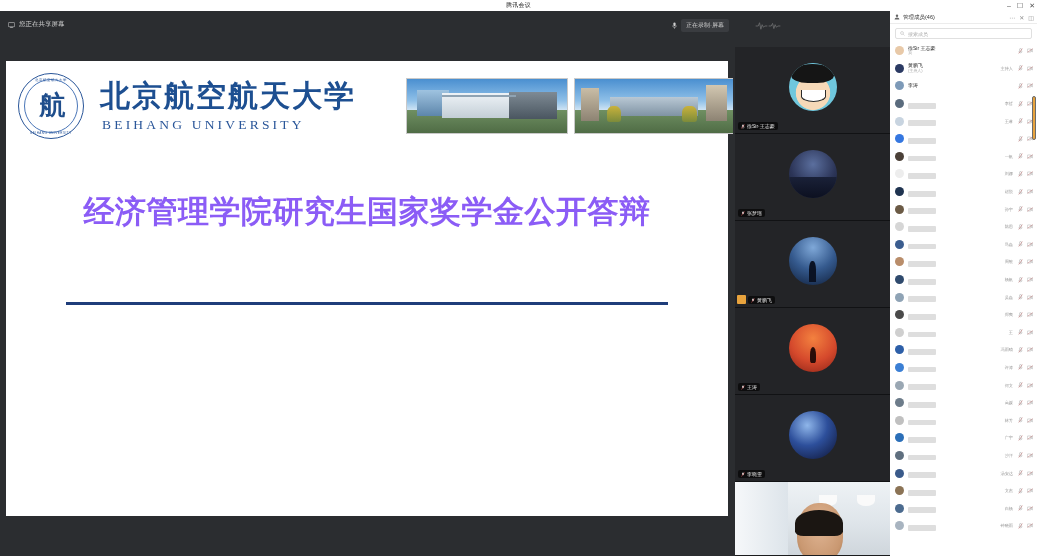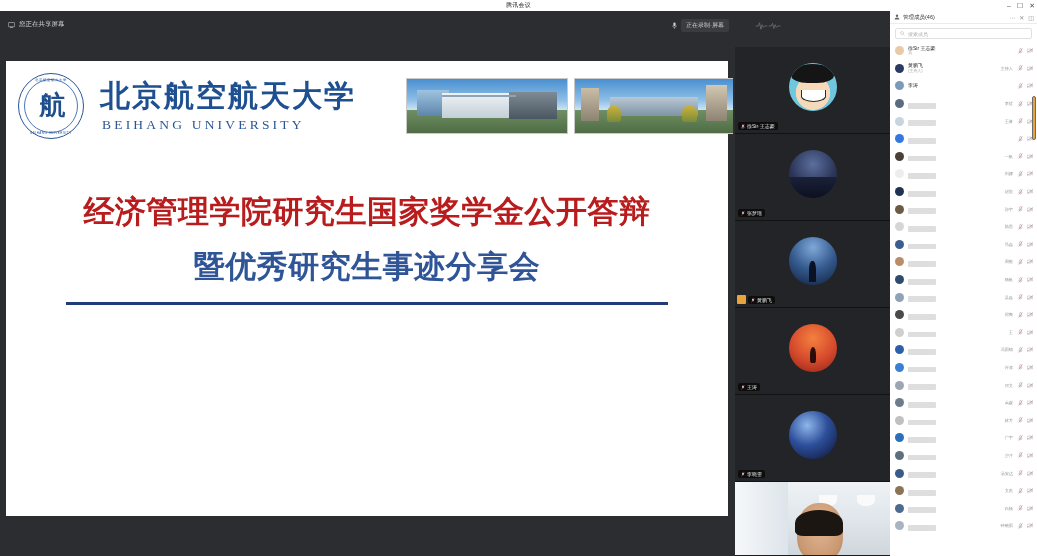--- a/index.html
+++ b/index.html
@@ -100,21 +100,21 @@
            background:linear-gradient(180deg,#c9bda6,#8d8373); }
   .ph-t2 { position:absolute; right:4%; top:12%; width:13%; height:66%;
            background:linear-gradient(180deg,#d2c7b1,#8d8373); }
   .ph-mid { position:absolute; left:22%; top:34%; width:56%; height:34%;
             background:linear-gradient(180deg,#b9c8d4,#7f93a4); }
   .ph-tree { position:absolute; bottom:20%; width:9%; height:30%;
              background:linear-gradient(180deg,#c9b23c,#7c8b3a); border-radius:40% 40% 20% 20%; }
 
   .slide-title {
     position:absolute; left:0; top:135px; width:722px; text-align:center;
-    font-size:31px; font-weight:700; color:#b91c1c;
+    font-size:31px; font-weight:700; color:#8b5cf6;
     font-family:"DejaVu Sans","Liberation Sans",sans-serif;
     letter-spacing:.5px; line-height:1;
   }
   .slide-subtitle {
     position:absolute; left:0; top:190px; width:722px; text-align:center;
     font-size:31px; font-weight:700; color:#2f5597;
     font-family:"DejaVu Sans","Liberation Sans",sans-serif;
     letter-spacing:.5px; line-height:1;
   }
   .rule {
@@ -289,21 +289,20 @@
             <div class="ph-ground"></div>
           <div class="ph-mid"></div>
           <div class="ph-t1"></div>
             <div class="ph-t2"></div>
           <div class="ph-tree" style="left:20%"></div>
           <div class="ph-tree" style="left:68%"></div>
         </div>
       </div>
 
       <div class="slide-title">经济管理学院研究生国家奖学金公开答辩</div>
-      <div class="slide-subtitle">暨优秀研究生事迹分享会</div>
       <div class="rule"></div>
     </div>
     <div class="tail"></div>
   </div>
 
   <div class="tiles">
 
     <div class="tile">
       <div class="av av-luffy"></div>
       <div class="tag">

